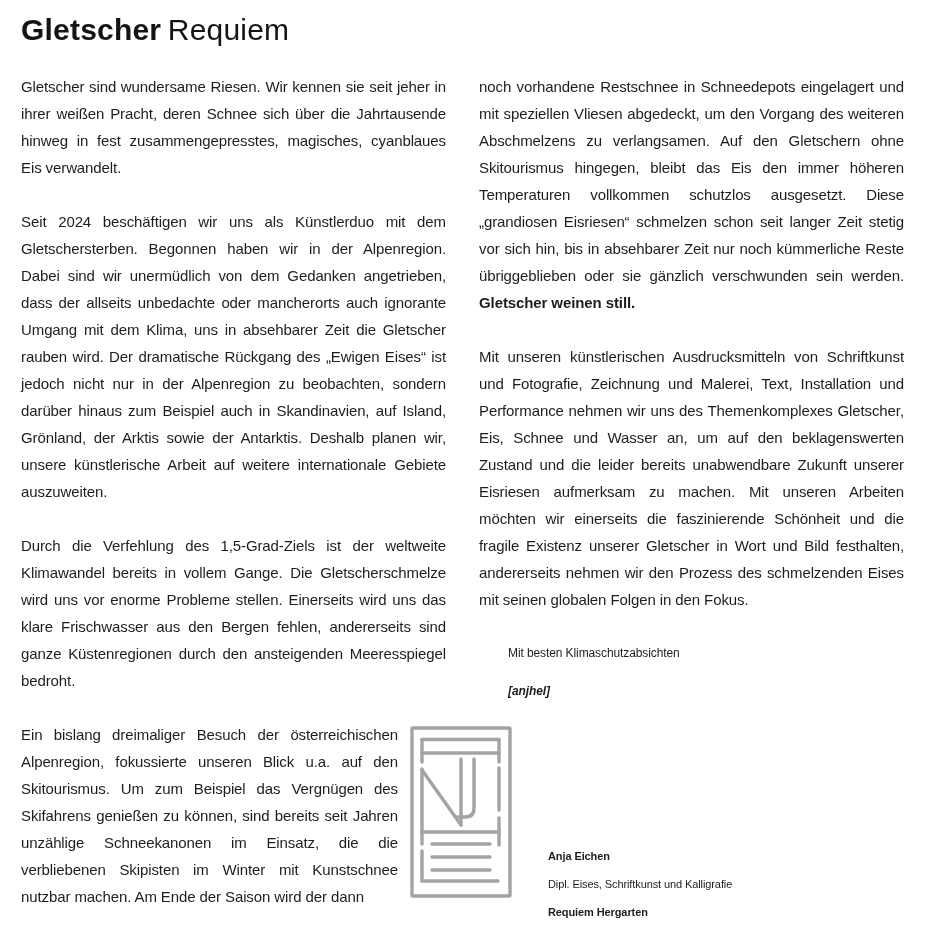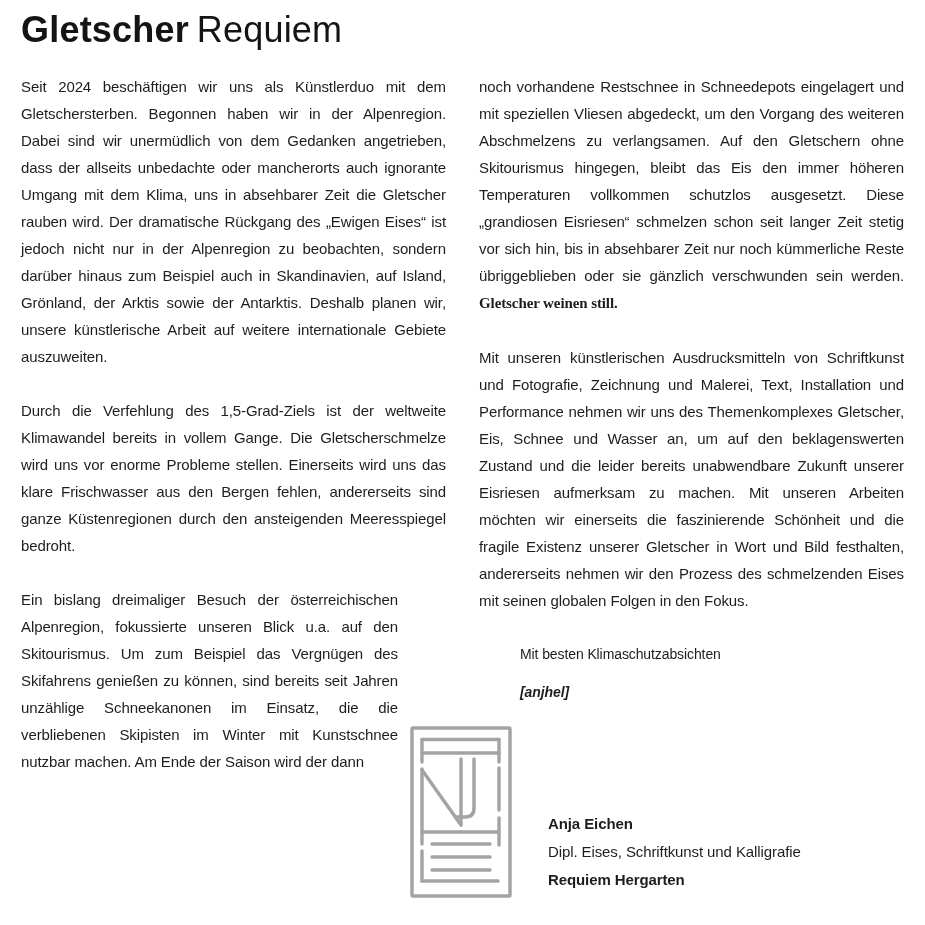--- a/index.html
+++ b/index.html
@@ -16,21 +16,21 @@
   .page {
     position: relative;
     width: 925px;
     height: 925px;
     overflow: hidden;
     background: #ffffff;
   }
   .title {
     margin: 12px 0 0 0;
     padding: 0 21px;
-    font-size: 36px;
+    font-size: 30px;
     line-height: 36px;
     font-weight: 400;
     color: #141414;
     letter-spacing: 0.2px;
   }
   .title b {
     font-weight: 700;
     margin-right: 0.22em;
   }
   .columns {
@@ -43,57 +43,58 @@
     flex: 0 0 425px;
     width: 425px;
     font-size: 15px;
     line-height: 27px;
     letter-spacing: -0.1px;
   }
   .para {
     margin: 0 0 27px 0;
     text-align: justify;
   }
-  .para b { font-weight: 700; font-family: Liberation Serif, serif; }
+  .para b { font-weight: 700; }
   .para.narrow { padding-right: 48px; }
   .signoff {
-    margin: 0 0 0 41px;
-    font-size: 14px;
+    margin: 0 0 0 29px;
+    font-size: 12px;
     line-height: 27px;
   }
   .signoff.sig {
     margin-top: 11px;
     font-weight: 700;
     font-style: italic;
   }
   .logo-svg {
     position: absolute;
     left: 410px;
     top: 726px;
   }
   .credits {
     position: absolute;
     left: 548px;
-    top: 810px;
-    font-size: 15px;
+    top: 842px;
+    font-size: 11px;
     line-height: 28px;
     letter-spacing: -0.1px;
   }
   .credits p { margin: 0; }
   .credits .bold { font-weight: 700; }
 </style>
 </head>
 <body>
 
 <div class="page">
 
   <h1 class="title"><b>Gletscher</b><span>Requiem</span></h1>
 
   <div class="columns">
     <div class="col" id="col-left">
+        <p class="para">Gletscher sind wundersame Riesen. Wir kennen sie seit jeher in ihrer weißen Pracht, deren Schnee sich über die Jahrtausende hinweg in fest zusammengepresstes, magisches, cyanblaues Eis verwandelt.</p>
         <p class="para">Seit 2024 beschäftigen wir uns als Künstlerduo mit dem Gletschersterben. Begonnen haben wir in der Alpenregion. Dabei sind wir unermüdlich von dem Gedanken angetrieben, dass der allseits unbedachte oder mancherorts auch ignorante Umgang mit dem Klima, uns in absehbarer Zeit die Gletscher rauben wird. Der dramatische Rückgang des „Ewigen Eises“ ist jedoch nicht nur in der Alpenregion zu beobachten, sondern darüber hinaus zum Beispiel auch in Skandinavien, auf Island, Grönland, der Arktis sowie der Antarktis. Deshalb planen wir, unsere künstlerische Arbeit auf weitere internationale Gebiete auszuweiten.</p>
         <p class="para">Durch die Verfehlung des 1,5-Grad-Ziels ist der weltweite Klimawandel bereits in vollem Gange. Die Gletscherschmelze wird uns vor enorme Probleme stellen. Einerseits wird uns das klare Frischwasser aus den Bergen fehlen, andererseits sind ganze Küstenregionen durch den ansteigenden Meeresspiegel bedroht.</p>
         <p class="para narrow">Ein bislang dreimaliger Besuch der österreichischen Alpenregion, fokussierte unseren Blick u.a. auf den Skitourismus. Um zum Beispiel das Vergnügen des Skifahrens genießen zu können, sind bereits seit Jahren unzählige Schneekanonen im Einsatz, die die verbliebenen Skipisten im Winter mit Kunstschnee nutzbar machen. Am Ende der Saison wird der dann</p>
       </div>
     <div class="col">
       <div id="right-paras">
           <p class="para">noch vorhandene Restschnee in Schneedepots eingelagert und mit speziellen Vliesen abgedeckt, um den Vorgang des weiteren Abschmelzens zu verlangsamen. Auf den Gletschern ohne Skitourismus hingegen, bleibt das Eis den immer höheren Temperaturen vollkommen schutzlos ausgesetzt. Diese „grandiosen Eisriesen“ schmelzen schon seit langer Zeit stetig vor sich hin, bis in absehbarer Zeit nur noch kümmerliche Reste übriggeblieben oder sie gänzlich verschwunden sein werden. <b>Gletscher weinen still.</b></p>
           <p class="para">Mit unseren künstlerischen Ausdrucksmitteln von Schriftkunst und Fotografie, Zeichnung und Malerei, Text, Installation und Performance nehmen wir uns des Themenkomplexes Gletscher, Eis, Schnee und Wasser an, um auf den beklagenswerten Zustand und die leider bereits unabwendbare Zukunft unserer Eisriesen aufmerksam zu machen. Mit unseren Arbeiten möchten wir einerseits die faszinierende Schönheit und die fragile Existenz unserer Gletscher in Wort und Bild festhalten, andererseits nehmen wir den Prozess des schmelzenden Eises mit seinen globalen Folgen in den Fokus.</p>
         </div>
       <p class="signoff">Mit besten Klimaschutzabsichten</p>

